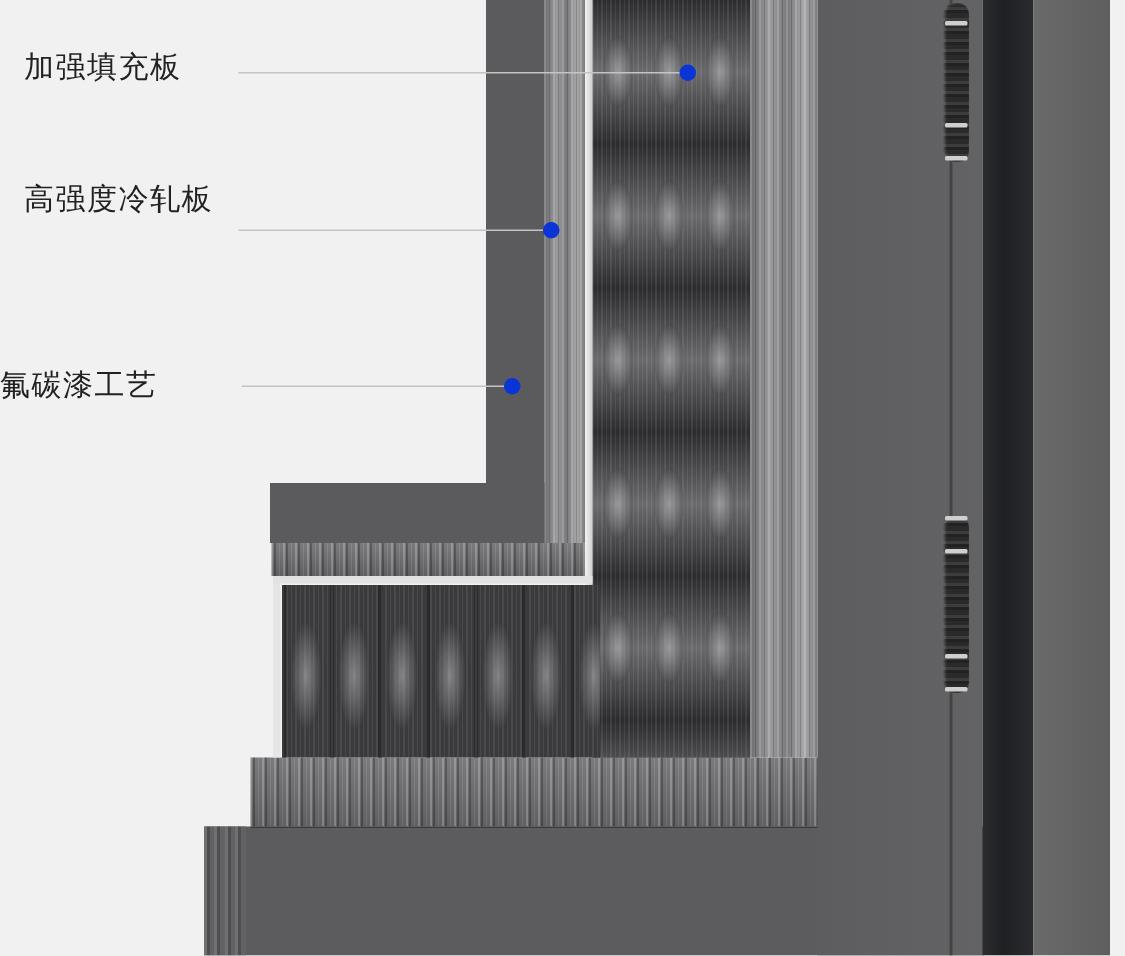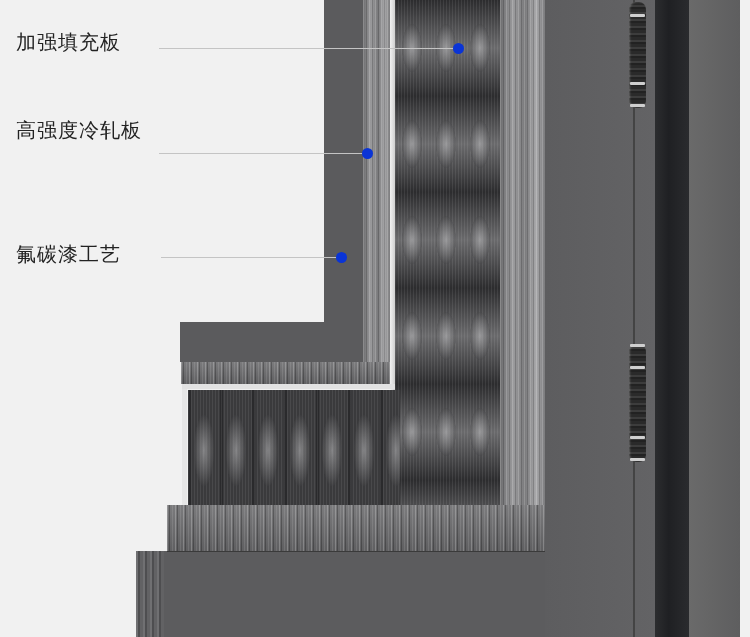--- a/index.html
+++ b/index.html
@@ -1,19 +1,19 @@
 <!DOCTYPE html>
 <html><head>
 <meta charset="utf-8">
 <style>
   html, body { margin:0; padding:0; }
   body { width:750px; height:637px; overflow:hidden; background:#f1f1f1; position:relative;
          font-family:"DejaVu Sans","Liberation Sans",sans-serif; }
   .abs { position:absolute; }
-  .label { position:absolute; font-size:20px; color:#222; letter-spacing:1px; line-height:24px;font-family:Liberation Mono, monospace; }
+  .label { position:absolute; font-size:20px; color:#222; letter-spacing:1px; line-height:24px; }
   .leader { position:absolute; height:1px; background:#c4c4c4; }
   .dot { position:absolute; width:11px; height:11px; border-radius:50%; background:#0a34d6; }
 
   .flat { background:#5b5b5d; }
   .brushV {
     background:
       repeating-linear-gradient(90deg, rgba(255,255,255,.18) 0 1px, transparent 1px 3px, rgba(0,0,0,.18) 3px 4px, transparent 4px 6px),
       linear-gradient(90deg, #6e6e70, #9b9b9d 30%, #7a7a7c 55%, #a8a8aa 80%, #7c7c7e);
   }
   .brushH {
@@ -91,15 +91,15 @@
 </div>
 
 <div class="label" style="left:16px; top:32px;">加强填充板</div>
 <div class="leader" style="left:159px; top:48px; width:300px;"></div>
 <div class="dot" style="left:453px; top:43px;"></div>
 
 <div class="label" style="left:16px; top:120px;">高强度冷轧板</div>
 <div class="leader" style="left:159px; top:153px; width:210px;"></div>
 <div class="dot" style="left:362px; top:148px;"></div>
 
-<div class="label" style="left:16px; top:244px;">氟碳漆工艺</div>
+<div class="label" style="left:0; top:244px;">氟碳漆工艺</div>
 <div class="leader" style="left:161px; top:257px; width:180px;"></div>
 <div class="dot" style="left:336px; top:252px;"></div>
 
 </body></html>

